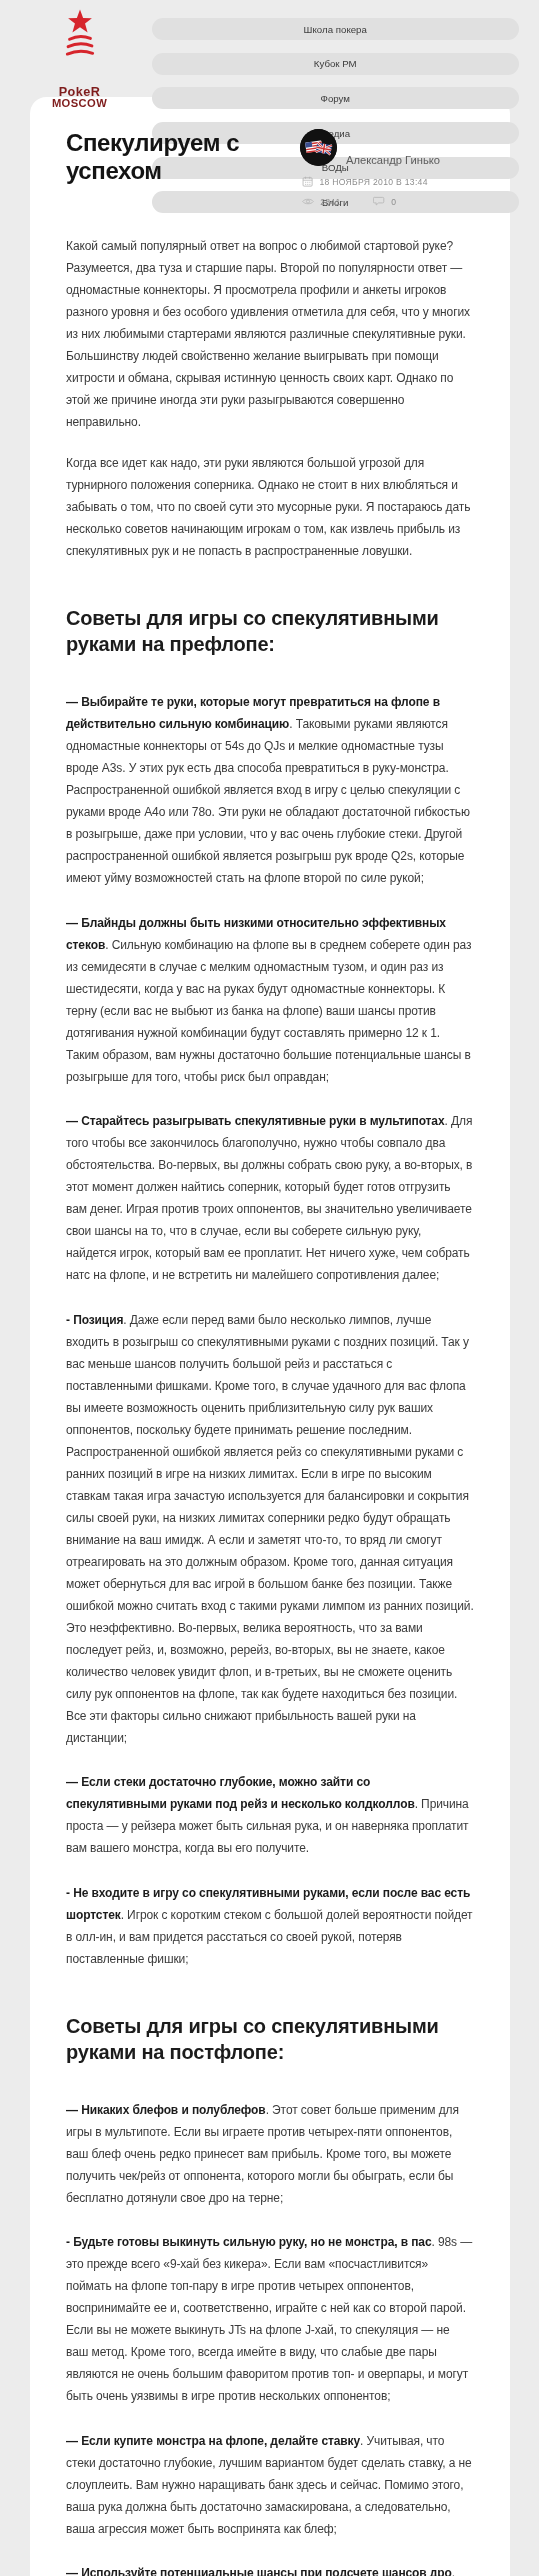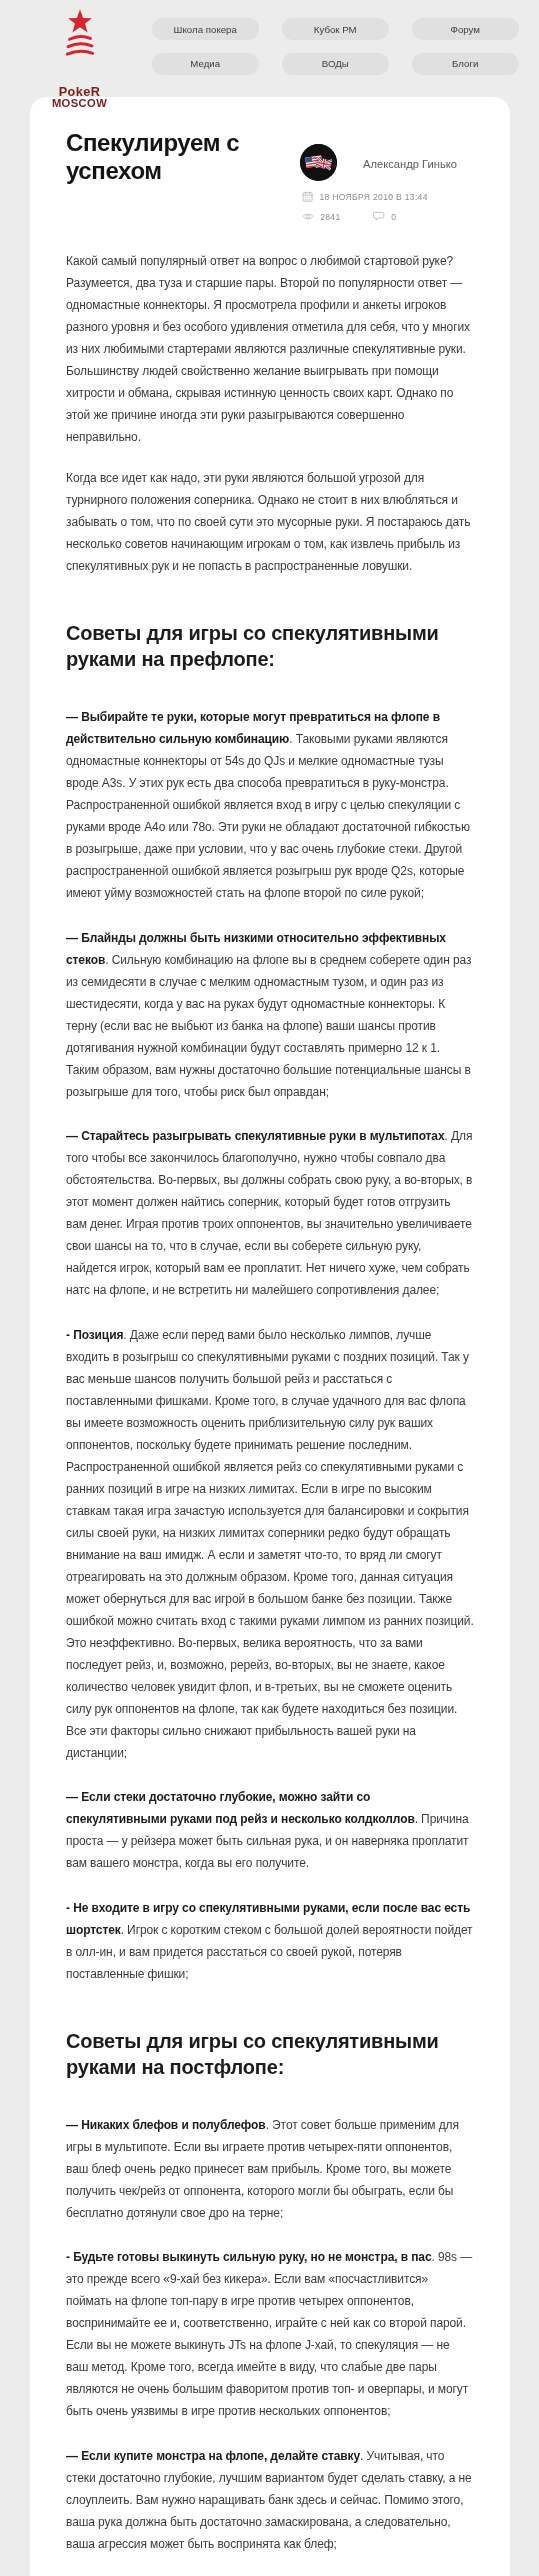--- a/index.html
+++ b/index.html
@@ -21,21 +21,21 @@
     text-align: center;
     cursor: pointer;
     flex: none;
   }
   .logo-text { color: #7f1d1d; font-weight: bold; line-height: 1; letter-spacing: 0.4px; margin-top: 20px; }
   .logo-text .l1 { font-size: 12.7px; display: block; }
   .logo-text .l2 { font-size: 11.2px; display: block; }
   .nav-grid {
     flex: 1;
     display: grid;
-    grid-template-columns: repeat(3, 1fr);
+    grid-template-columns: repeat(1, 1fr);
     gap: 12.7px 22.5px;
     margin: 10.5px 0 0 19.5px;
     text-align: right;
   }
   .nav-pill {
     background: #e0e0e0;
     border-radius: 11.2px;
     height: 22px;
     display: flex;
     align-items: center;
@@ -55,21 +55,21 @@
   .article-top { display: flex; justify-content: space-between; }
   .article-title {
     font-size: 24px;
     line-height: 1.18;
     font-weight: bold;
     color: #141414;
     max-width: 247px;
     letter-spacing: -0.4px;
   }
   .author-block { width: 174px; flex: none; padding-top: 0; }
-  .author-row { display: flex; align-items: center; gap: 26px; cursor: pointer; margin-top: 15px; }
+  .author-row { display: flex; align-items: flex-end; gap: 9px; cursor: pointer; }
   .avatar {
     width: 37px; height: 37px; border-radius: 50%;
     overflow: hidden; flex: none; background: #111;
   }
   .author-name { font-size: 11.2px; color: #5c5c5c; padding-top: 4.5px; }
   .meta-rows { margin-top: 10px; padding-left: 1.5px; }
   .meta-row { display: flex; align-items: center; gap: 6.7px; margin-top: 7.5px;
               font-size: 8.6px; color: #8d8d8d; letter-spacing: 0.3px; }
   .meta-row svg { flex: none; }
   .meta-gap { width: 19.5px; }

